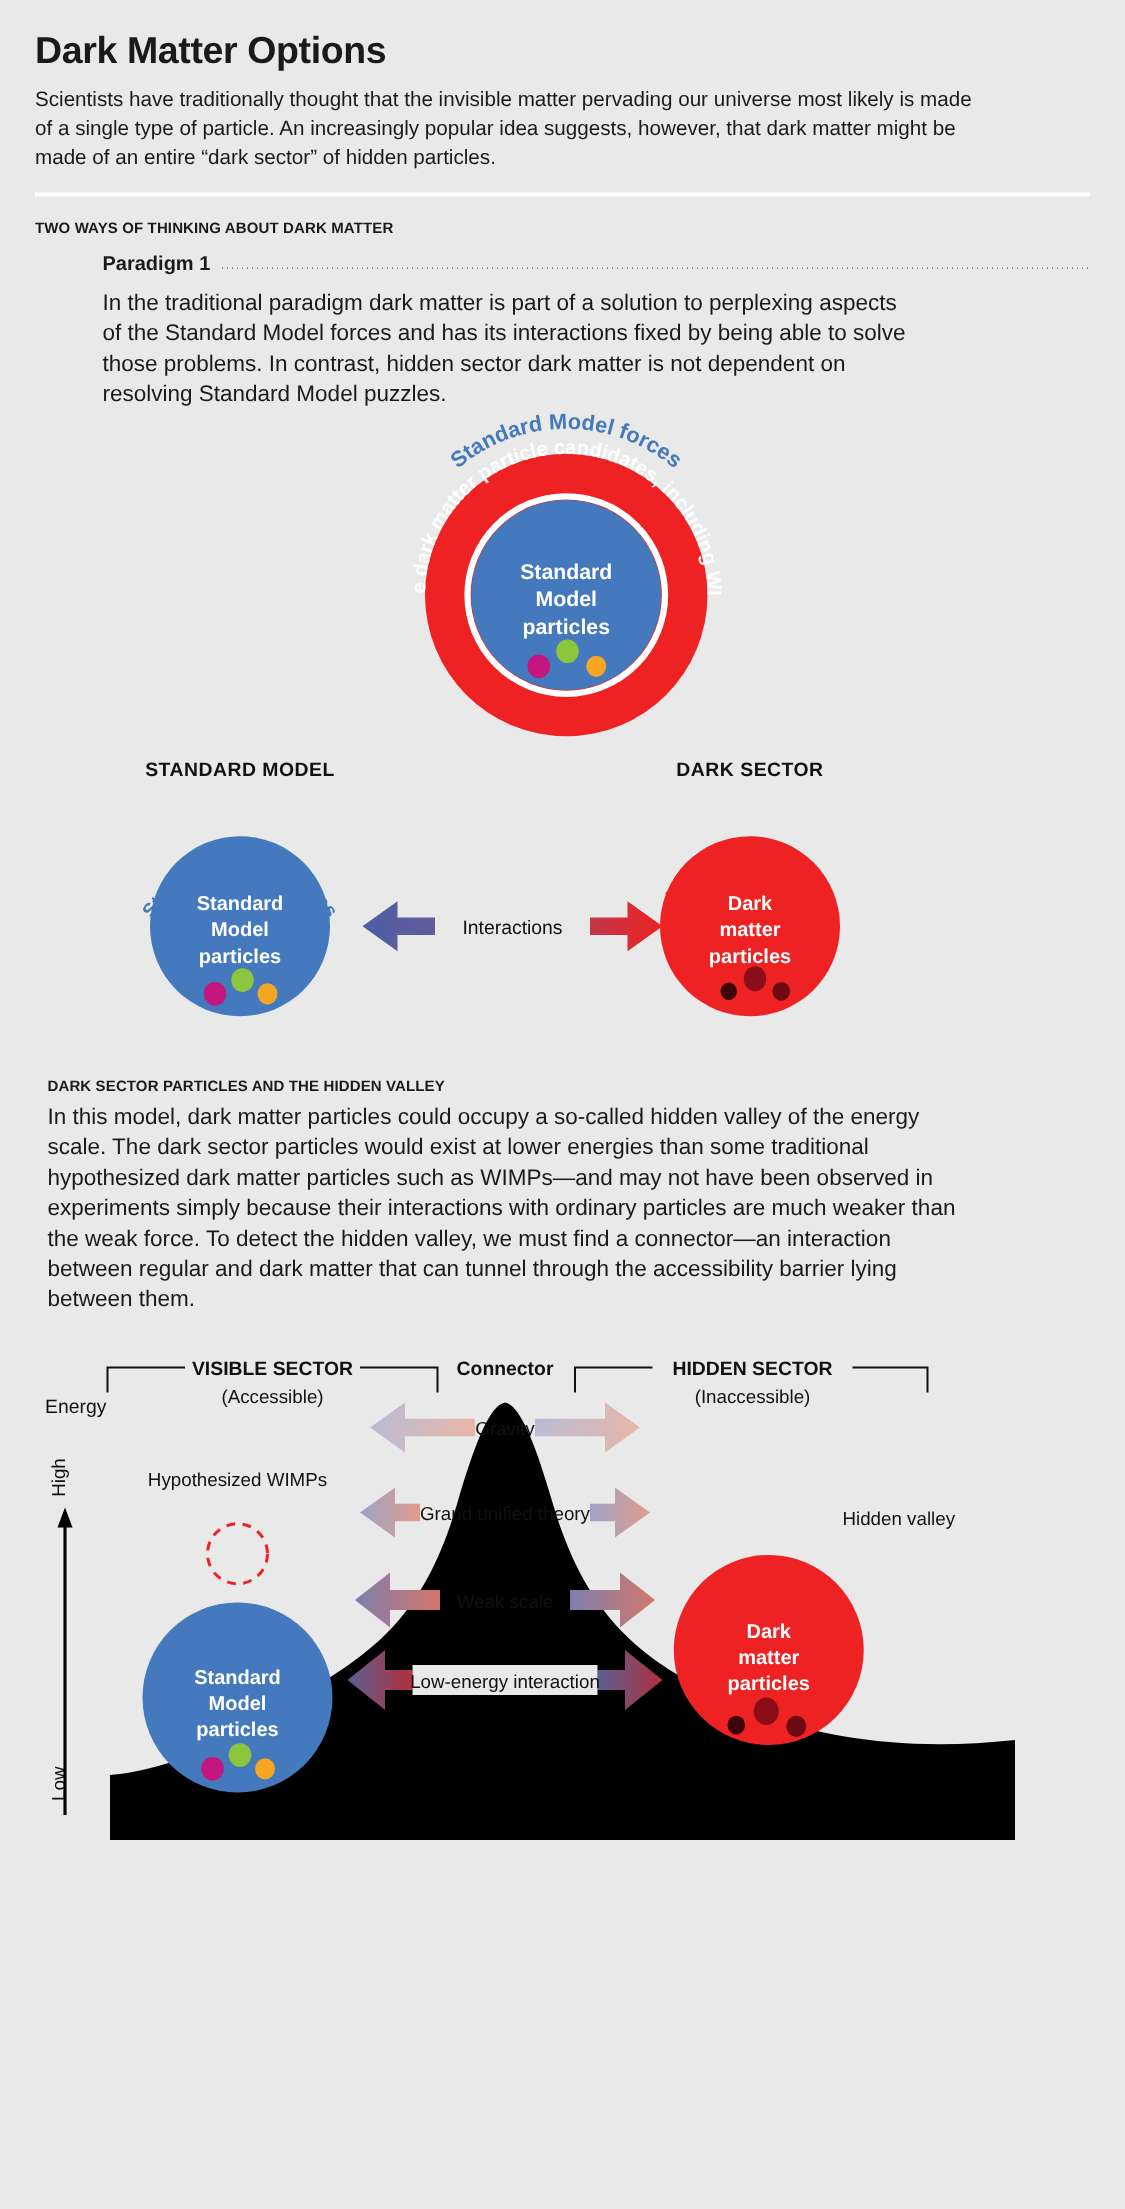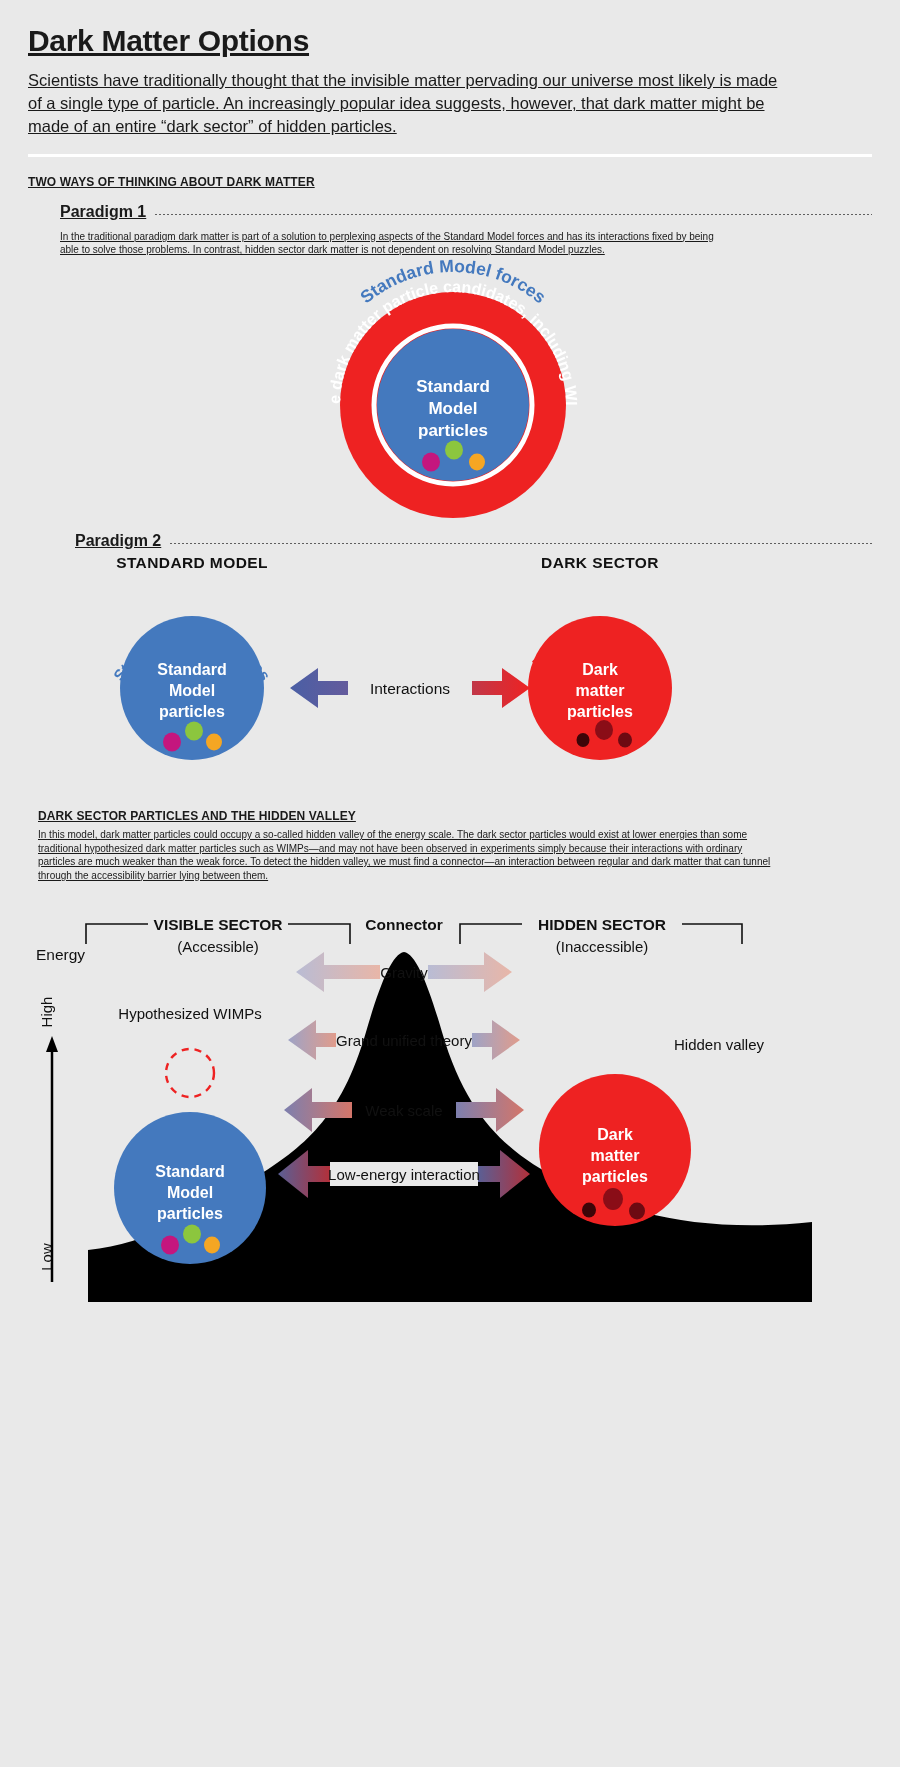--- a/index.html
+++ b/index.html
@@ -4,21 +4,21 @@
 <style>
   * { box-sizing: border-box; margin: 0; padding: 0; }
   html, body {
     width: 900px;
     height: 1767px;
     background: #e9e9e9;
     font-family: "Liberation Sans", sans-serif;
     color: #1a1a1a;
     overflow: hidden;
   }
-  .page { position: relative; width: 900px; height: 1270px; text-decoration: underline; }
+  .page { position: relative; width: 900px; height: 1270px; }
 
   
   .header { padding: 24px 28px 0 28px; }
   .title {
     font-size: 30px; font-weight: bold; letter-spacing: -0.3px;
     margin-bottom: 11px;
   }
   .deck { font-size: 16.5px; line-height: 1.39; max-width: 760px; }
   .rule {
     height: 3px; background: #ffffff; margin: 16px 28px 0 28px;
@@ -34,21 +34,21 @@
     margin-top: 14px;
   }
   .paradigm-label { font-size: 16px; font-weight: bold; white-space: nowrap; }
   .dotline {
     flex: 1; height: 1px;
     background-image: radial-gradient(circle, #555 0.7px, transparent 0.8px);
     background-size: 4px 2px; background-repeat: repeat-x;
     background-position: 0 center;
     margin-top: 5px;
   }
-  .body-text { font-size: 10px; line-height: 1.36; }
+  .body-text { font-size: 18px; line-height: 1.36; }
 
   
   .p1-wrap { position: relative; height: 275px; }
   .p1-svg { position: absolute; left: 258px; top: 0; }
 
   
   .p2-wrap { position: relative; height: 245px; text-align: center; }
 
   
   .hv-wrap { position: relative; height: 420px; }
@@ -61,21 +61,21 @@
   <div class="header">
     <div class="title">Dark Matter Options</div>
     <div class="deck">Scientists have traditionally thought that the invisible matter pervading our universe most likely is made of a single type of particle. An increasingly popular idea suggests, however, that dark matter might be made of an entire “dark sector” of hidden particles.</div>
   </div>
   <div class="rule"></div>
 
   <div style="padding:18px 28px 0 28px;">
     <div class="sec-head">TWO WAYS OF THINKING ABOUT DARK MATTER</div>
   </div>
 
-  <div style="padding:0 28px 0 60px;">
+  <div style="padding:0 28px 0 82px;">
     <div class="paradigm-label-row">
       <span class="paradigm-label">Paradigm 1</span>
       <span class="dotline"></span>
     </div>
     <div class="body-text" style="margin-top:9px;max-width:655px;">In the traditional paradigm dark matter is part of a solution to perplexing aspects of the Standard Model forces and has its interactions fixed by being able to solve those problems. In contrast, hidden sector dark matter is not dependent on resolving Standard Model puzzles.</div>
   </div>
 
   <div class="p1-wrap">
     <svg class="p1-svg" width="390" height="275" viewBox="0 0 390 275">
       <defs>
@@ -109,24 +109,20 @@
       <text x="195" y="157" text-anchor="middle" font-size="17" font-weight="bold" fill="#ffffff" font-family="Liberation Sans, sans-serif"><tspan id="p1c2">Model</tspan></text>
       <text x="195" y="179" text-anchor="middle" font-size="17" font-weight="bold" fill="#ffffff" font-family="Liberation Sans, sans-serif"><tspan id="p1c3">particles</tspan></text>
 
       <ellipse cx="173" cy="205" rx="9" ry="9.5" fill="#c4167e"></ellipse>
       <ellipse cx="196" cy="193" rx="9" ry="9.5" fill="#8cc63e"></ellipse>
       <ellipse cx="219" cy="205" rx="8" ry="8.5" fill="#f5a623"></ellipse>
     </svg>
   </div>
 
   <div style="padding:0 28px 0 75px;">
-    <div class="paradigm-label-row" style="margin-top:0;">
-      <span class="paradigm-label">Paradigm 2</span>
-      <span class="dotline"></span>
-    </div>
   </div>
 
   <div class="p2-wrap">
     <svg width="900" height="245" viewBox="0 0 900 245" style="position:absolute;left:0;top:0;">
       <defs>
         <path id="arcP2L" d="M 118,138 A 84,84 0 0 1 266,138" fill="none"></path>
         <path id="arcP2R" d="M 526,138 A 84,84 0 0 1 674,138" fill="none"></path>
         <linearGradient id="gradInteract" x1="0" y1="0" x2="1" y2="0">
           <stop offset="0%" stop-color="#4a5fa5"></stop>
           <stop offset="30%" stop-color="#6a5a9a"></stop>

